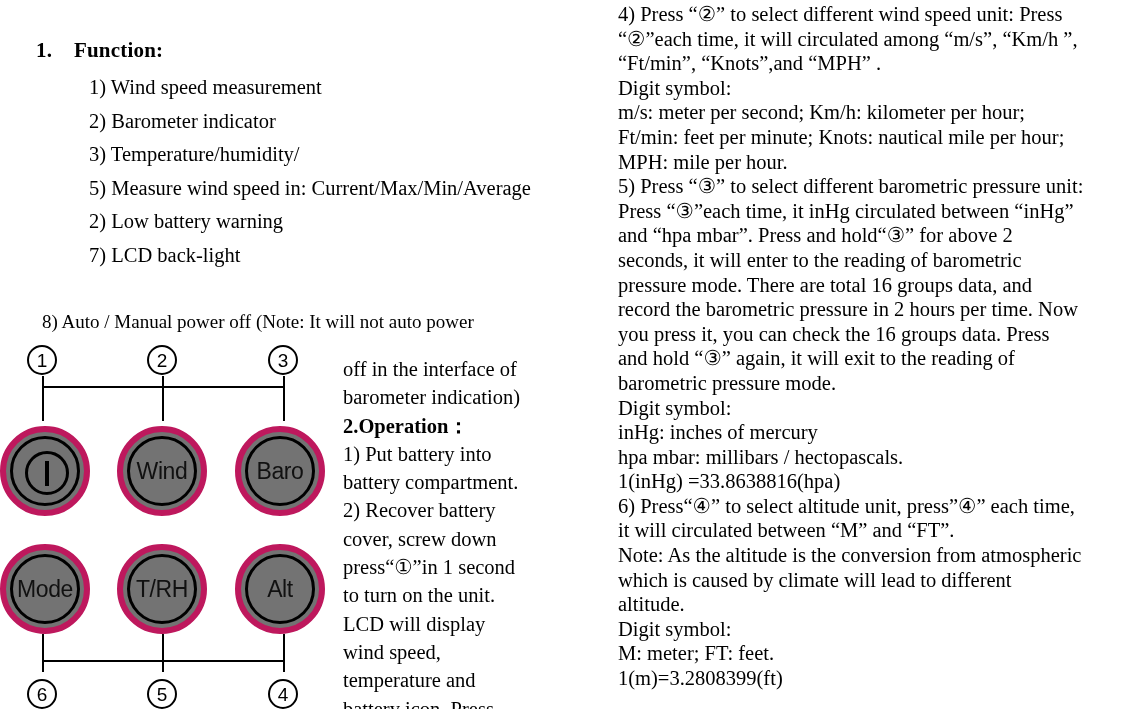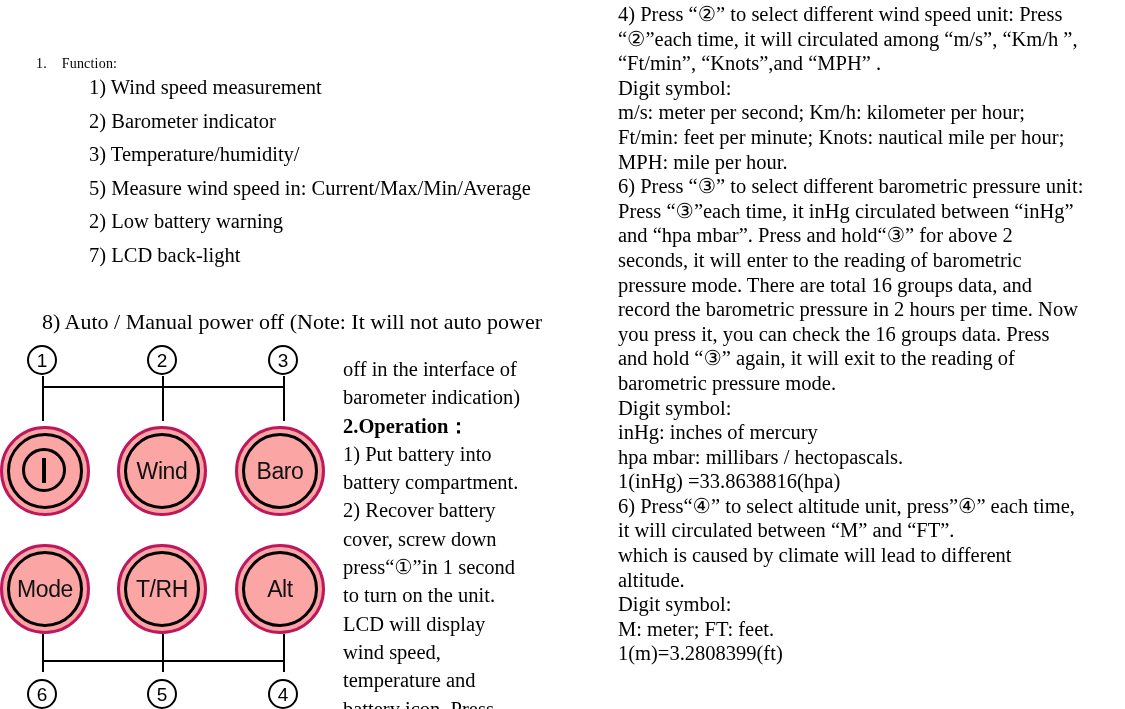--- a/index.html
+++ b/index.html
@@ -21,23 +21,23 @@
     position: absolute;
     left: 0;
     top: 0;
     width: 575px;
     height: 709px;
   }
 
   #function-heading {
     position: absolute;
     left: 36px;
-    top: 56px;
-    font-size: 14px;
-    font-weight: normal;
+    top: 38px;
+    font-size: 21px;
+    font-weight: bold;
     letter-spacing: 0.2px;
     white-space: pre;
   }
 
   #function-list {
     position: absolute;
     left: 42px;
     top: 71px;
     width: 520px;
   }
@@ -47,21 +47,21 @@
     white-space: nowrap;
     margin-left: 47px;
   }
 
   
   #fn-item-8 {
     position: absolute;
     left: 42px;
     top: 305px;
     width: 500px;
-    font-size: 22px;
+    font-size: 19px;
     line-height: 33.6px;
   }
 
   
   #button-diagram {
     position: absolute;
     left: 0;
     top: 332px;
     width: 330px;
     height: 377px;
@@ -87,23 +87,23 @@
     position: absolute;
     width: 0;
     border-left: 2.4px solid #000;
   }
 
   .btn {
     position: absolute;
     width: 90px;
     height: 90px;
     border-radius: 50%;
-    border: 3px solid #be185d;
-    box-sizing: border-box;
-    background: #fca5a5;
+    border: 6px solid #be185d;
+    box-sizing: border-box;
+    background: #737373;
   }
   .btn .ring-inner {
     position: absolute;
     left: 4px;
     top: 4px;
     right: 4px;
     bottom: 4px;
     border-radius: 50%;
     border: 3px solid #000;
     box-sizing: border-box;
@@ -263,34 +263,35 @@
 </div>
 
 <div id="right-column">
   <div class="rc-line">4) Press “②” to select different wind speed unit: Press</div>
   <div class="rc-line">“②”each time, it will circulated among “m/s”, “Km/h ”,</div>
   <div class="rc-line">“Ft/min”, “Knots”,and “MPH” .</div>
   <div class="rc-line">Digit symbol:</div>
   <div class="rc-line">m/s: meter per second; Km/h: kilometer per hour;</div>
   <div class="rc-line">Ft/min: feet per minute;    Knots: nautical mile per hour;</div>
   <div class="rc-line">MPH: mile per hour.</div>
-  <div class="rc-line">6) Press “③” to select different barometric pressure unit:</div>
+  <div class="rc-line">5) Press “③” to select different barometric pressure unit:</div>
   <div class="rc-line">Press “③”each time, it inHg circulated between “inHg”</div>
   <div class="rc-line">and “hpa mbar”. Press and hold“③” for above 2</div>
   <div class="rc-line">seconds, it will enter to the reading of barometric</div>
   <div class="rc-line">pressure mode. There are total 16 groups data, and</div>
   <div class="rc-line">record the barometric pressure in 2 hours per time. Now</div>
   <div class="rc-line">you press it, you can check the 16 groups data. Press</div>
   <div class="rc-line">and hold “③” again, it will exit to the reading of</div>
   <div class="rc-line">barometric pressure mode.</div>
   <div class="rc-line">Digit symbol:</div>
   <div class="rc-line">inHg: inches of mercury</div>
   <div class="rc-line">hpa mbar: millibars / hectopascals.</div>
   <div class="rc-line">1(inHg) =33.8638816(hpa)</div>
   <div class="rc-line">6) Press“④” to select altitude unit, press”④” each time,</div>
   <div class="rc-line">it will circulated between “M” and “FT”.</div>
+  <div class="rc-line">Note: As the altitude is the conversion from atmospheric</div>
   <div class="rc-line">which is caused by climate will lead to different</div>
   <div class="rc-line">altitude.</div>
   <div class="rc-line">Digit symbol:</div>
   <div class="rc-line">M: meter; FT: feet.</div>
   <div class="rc-line">1(m)=3.2808399(ft)</div>
 
 </div>
 
 </body></html>

